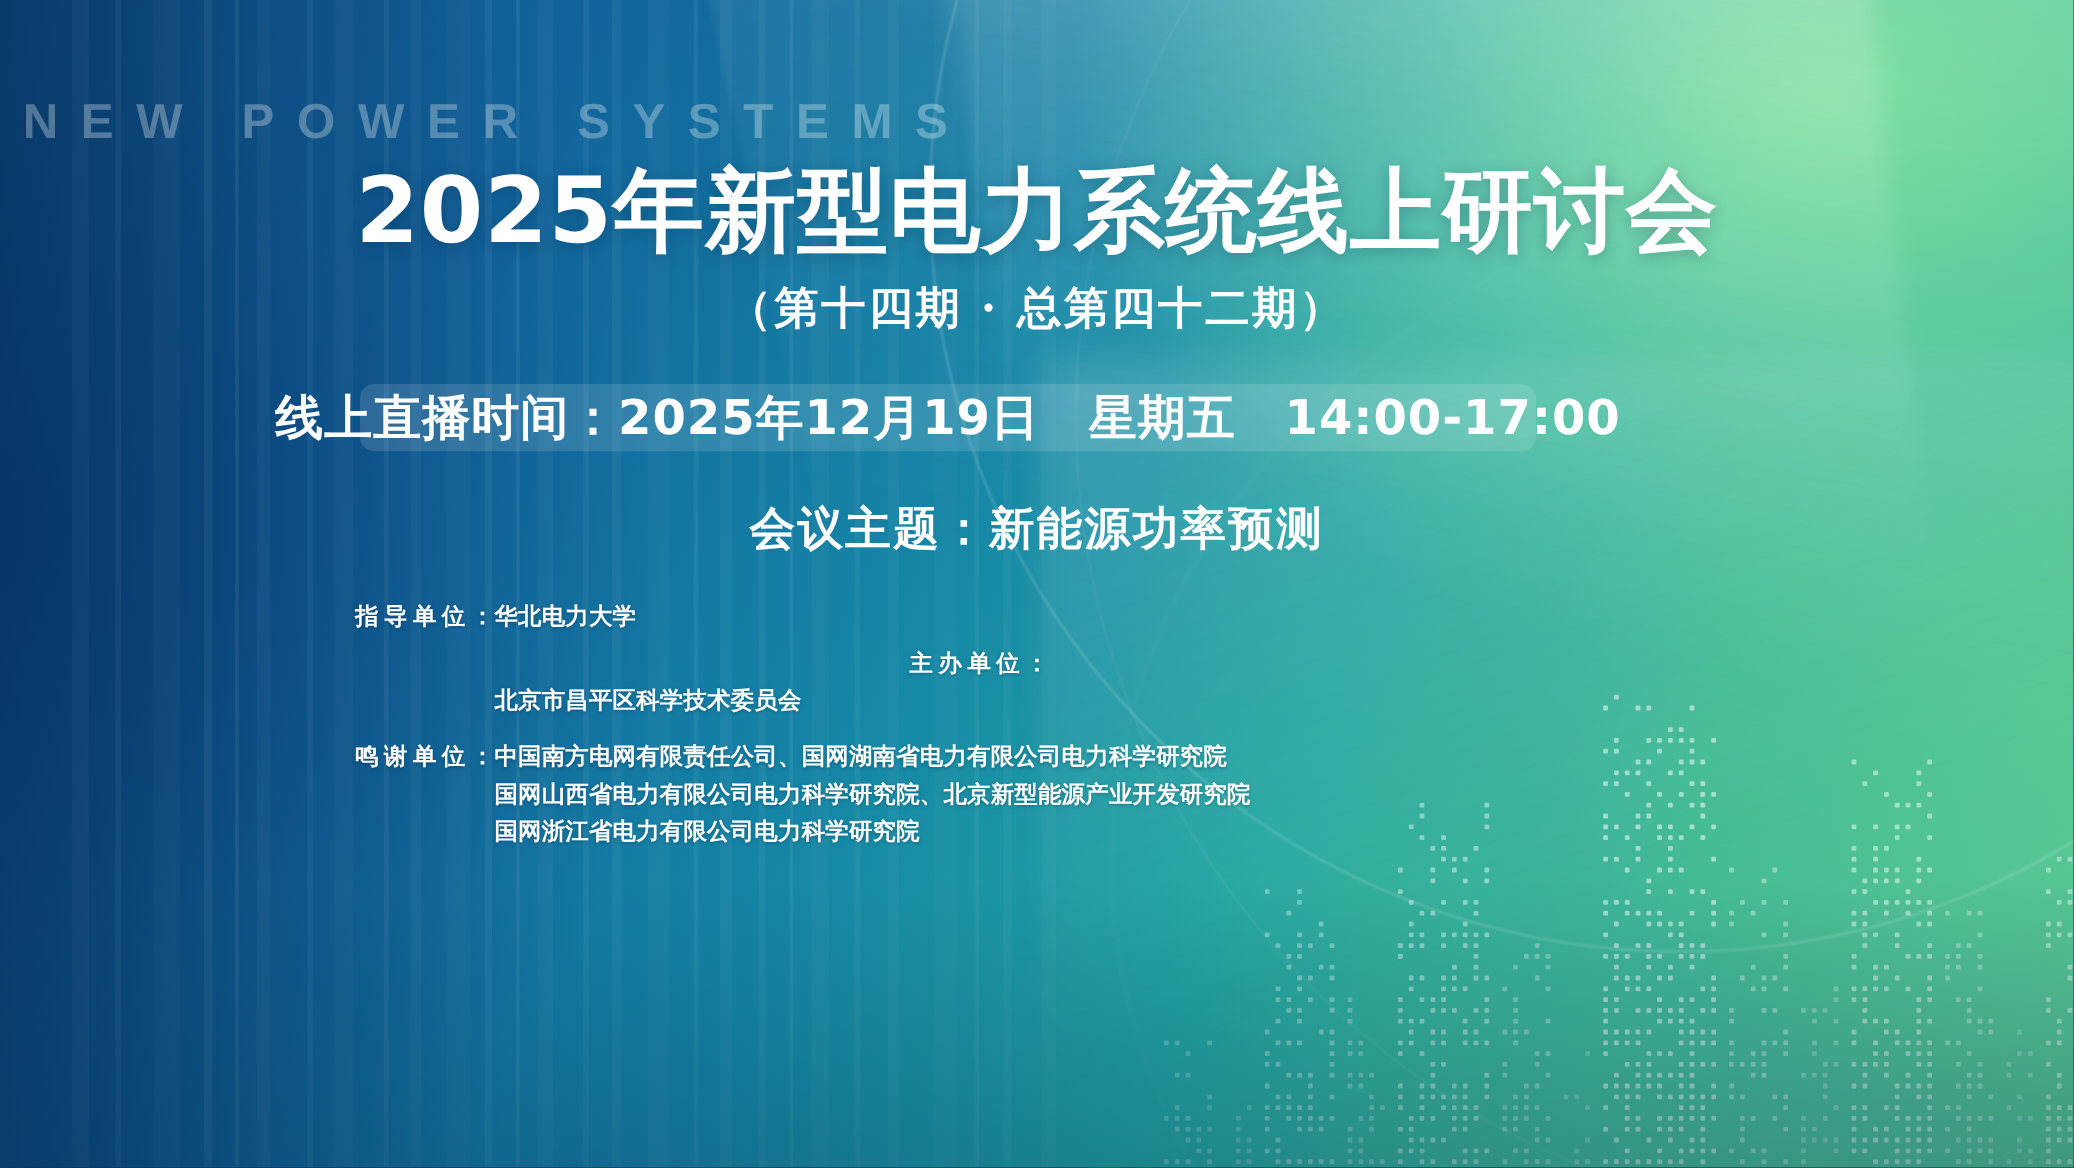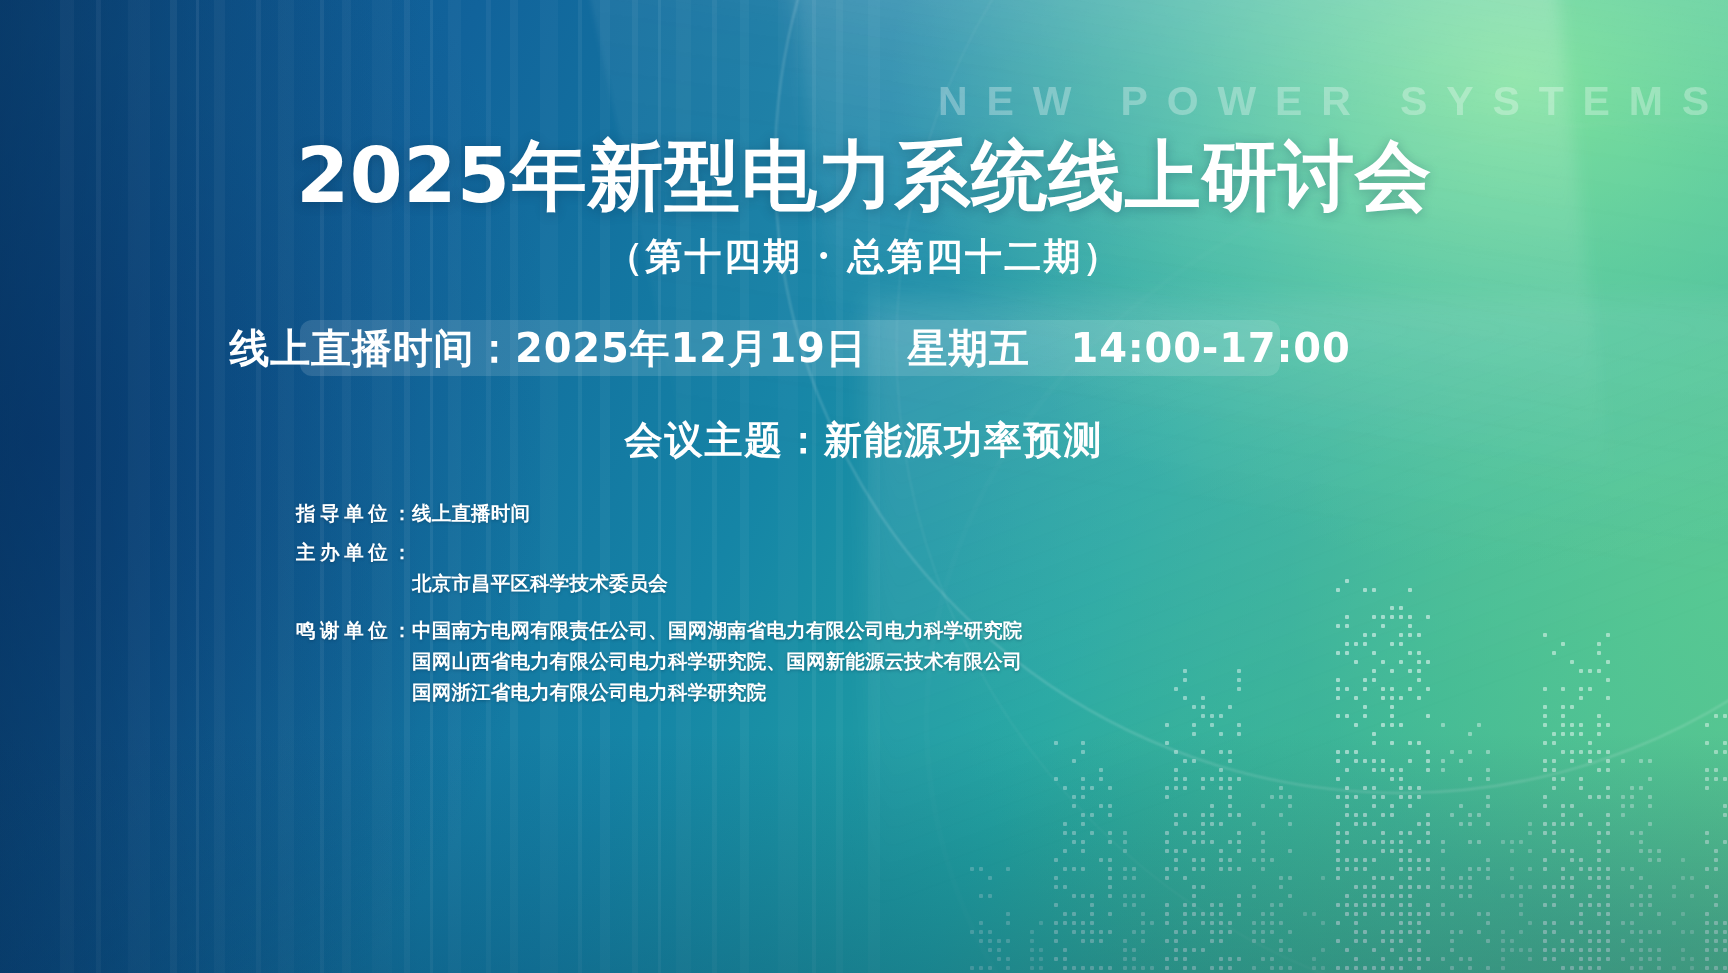--- a/index.html
+++ b/index.html
@@ -46,21 +46,21 @@
     display:flex;align-items:flex-end;gap:6px;opacity:.85;}
   .bldg{--dot:rgba(255,255,255,.55);}
   .dots{display:grid;grid-auto-rows:9px;gap:0;}
   .dotrow{display:grid;grid-auto-flow:column;grid-auto-columns:9px;height:9px;}
   .d{width:9px;height:9px;display:block;}
   .d i{display:block;width:4px;height:4px;margin:2px;border-radius:1px;background:var(--dot);}
   .d.off i{background:transparent;}
 
   
   .content{position:absolute;inset:0;}
-  .kicker{position:absolute;top:78px;left:0;right:0;text-align:right;
+  .kicker{position:absolute;top:78px;left:0;right:0;text-align:left;
     font-size:41px;font-weight:bold;letter-spacing:.46em;color:rgba(255,255,255,.30);
     text-indent:.46em;font-family:"Liberation Sans",sans-serif;}
   .title{position:absolute;top:126px;left:0;right:0;text-align:center;
     font-size:76px;font-weight:bold;color:#ffffff;letter-spacing:.01em;
     text-shadow:0 2px 12px rgba(0,40,70,.28);font-family:"DejaVu Sans","Liberation Sans",sans-serif;}
   .subtitle{position:absolute;top:232px;left:0;right:0;text-align:center;
     font-size:37px;font-weight:bold;color:#ffffff;letter-spacing:.06em;
     font-family:"DejaVu Serif","Liberation Serif",serif;}
 
   .timepill{position:absolute;left:300px;top:320px;width:980px;height:56px;border-radius:12px;
@@ -68,21 +68,21 @@
   .timepill .txt{font-size:40px;font-weight:bold;color:#ffffff;letter-spacing:.02em;
     font-family:"DejaVu Sans","Liberation Sans",sans-serif;white-space:pre;}
 
   .theme{position:absolute;top:415px;left:0;right:0;text-align:center;
     font-size:38px;font-weight:bold;color:#ffffff;letter-spacing:.05em;
     font-family:"DejaVu Serif","Liberation Serif",serif;}
 
   .orgs{position:absolute;left:296px;top:498px;width:1040px;color:#fff;}
   .orgline{display:flex;font-size:19.5px;line-height:31px;font-weight:bold;letter-spacing:.01em;
     font-family:"DejaVu Sans","Liberation Sans",sans-serif;white-space:nowrap;
-    text-shadow:0 1px 3px rgba(0,40,70,.35);}
+    text-shadow:0 1px 3px rgba(0,40,70,.35);justify-content:center;}
   .orglabel{width:116px;flex:0 0 116px;text-align:justify;text-align-last:justify;}
   .orglabel.blank{visibility:hidden;}
   .orgvalue{flex:1;}
   .sp{height:8px;}
 </style>
 </head>
 <body>
 
 <div id="poster">
 
@@ -6985,39 +6985,39 @@
 
     <div class="timepill">
       <span class="txt">线上直播时间：2025年12月19日　星期五　14:00-17:00</span>
     </div>
 
     <div class="theme">会议主题：新能源功率预测</div>
 
     <div class="orgs" id="orgs">
         <div class="orgline">
           <span class="orglabel">指导单位：</span>
-          <span class="orgvalue">线上直播时间</span>
+          <span class="orgvalue">华北电力大学</span>
         </div>
         <div class="sp"></div>
         <div class="orgline">
           <span class="orglabel">主办单位：</span>
         </div>
         <div class="orgline">
           <span class="orglabel blank">主办单位：</span>
           <span class="orgvalue">北京市昌平区科学技术委员会</span>
         </div>
         <div class="sp"></div>
         <div class="sp"></div>
         <div class="orgline">
           <span class="orglabel">鸣谢单位：</span>
           <span class="orgvalue">中国南方电网有限责任公司、国网湖南省电力有限公司电力科学研究院</span>
         </div>
         <div class="orgline">
           <span class="orglabel blank">鸣谢单位：</span>
-          <span class="orgvalue">国网山西省电力有限公司电力科学研究院、国网新能源云技术有限公司</span>
+          <span class="orgvalue">国网山西省电力有限公司电力科学研究院、北京新型能源产业开发研究院</span>
         </div>
         <div class="orgline">
           <span class="orglabel blank">鸣谢单位：</span>
           <span class="orgvalue">国网浙江省电力有限公司电力科学研究院</span>
         </div>
       </div>
 
   </div>
 </div>
 

